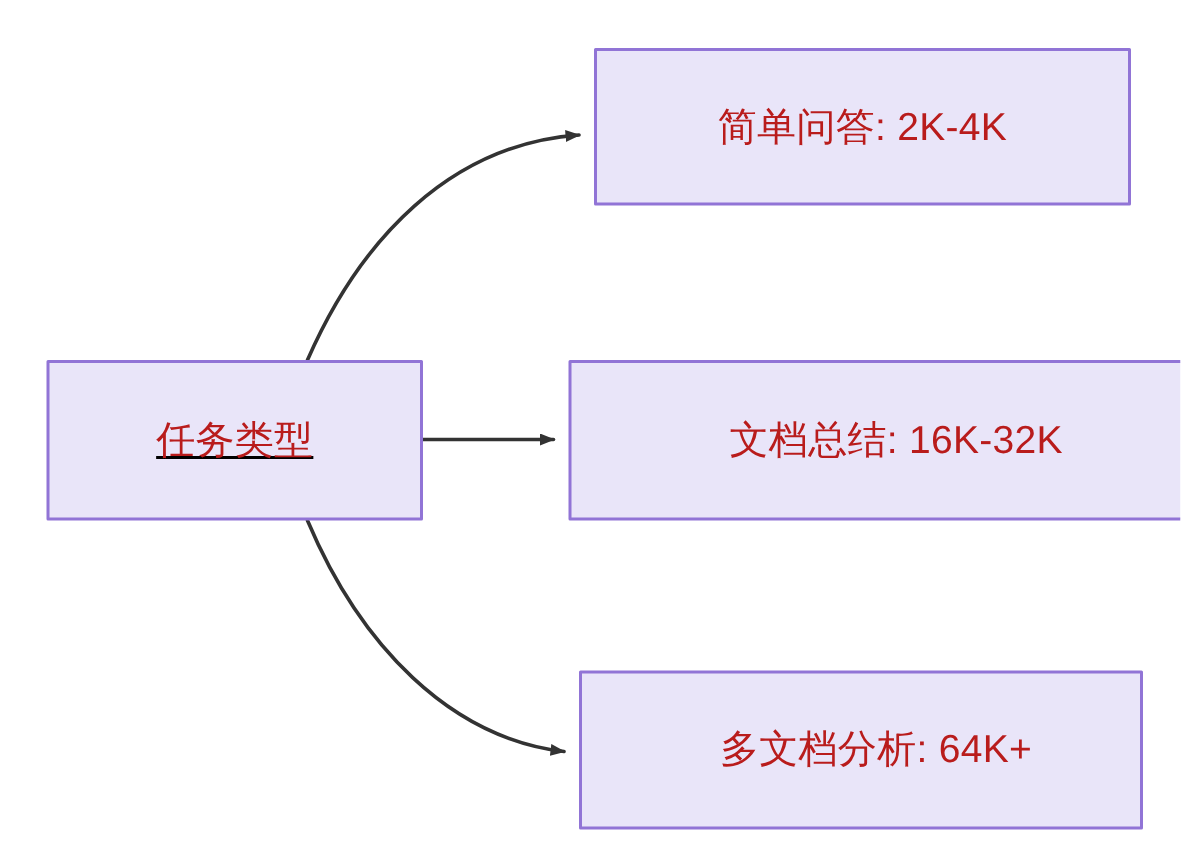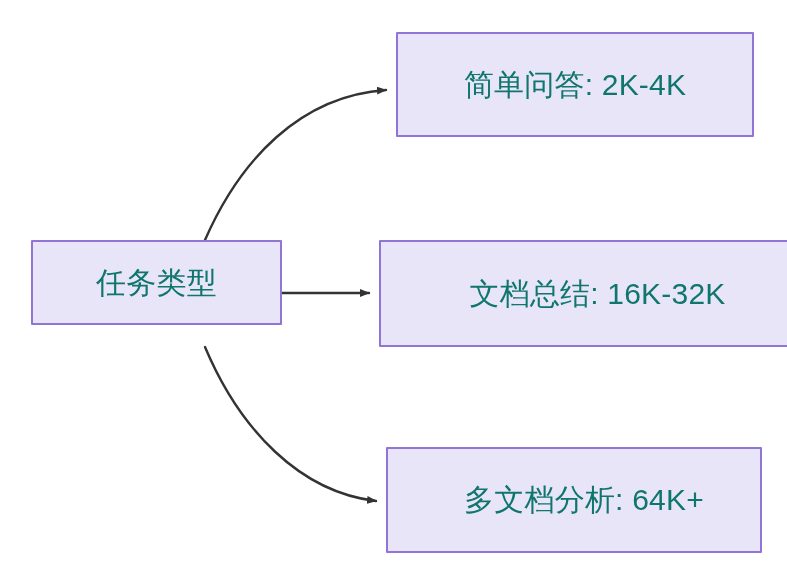--- a/index.html
+++ b/index.html
@@ -29,32 +29,33 @@
     position: absolute;
     box-sizing: border-box;
     background: #e9e5f9;
     border: 2px solid #9174d6;
     border-radius: 1px;
     display: flex;
     align-items: center;
     justify-content: center;
   }
   .node-label {
-    color: #0f766e;
-    font-size: 30px;
+    color: #b91c1c;
+    font-size: 26px;
     line-height: 1.2;
     letter-spacing: 0.2px;
     white-space: nowrap;
     font-family: "Liberation Sans", "DejaVu Sans", sans-serif;
   }
   #node-source {
     left: 31px;
     top: 240px;
     width: 251px;
-    height: 85px;
+    height: 107px;
+    text-decoration: underline;
   }
   #node-simple-qa {
     left: 396px;
     top: 32px;
     width: 358px;
     height: 105px;
   }
   #node-doc-summary {
     left: 379px;
     top: 240px;

